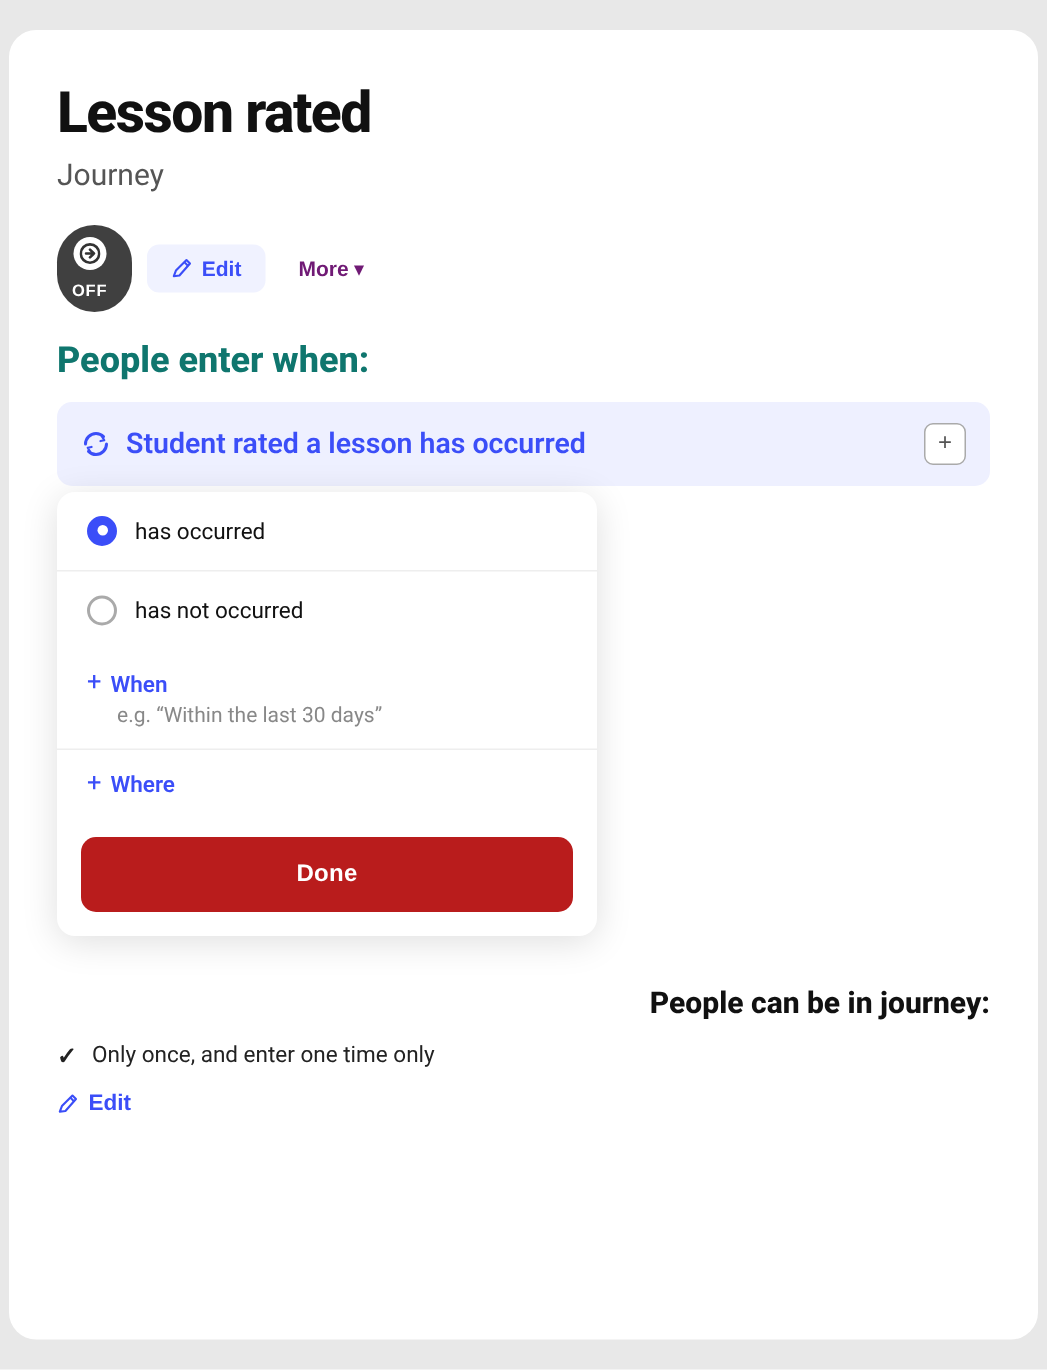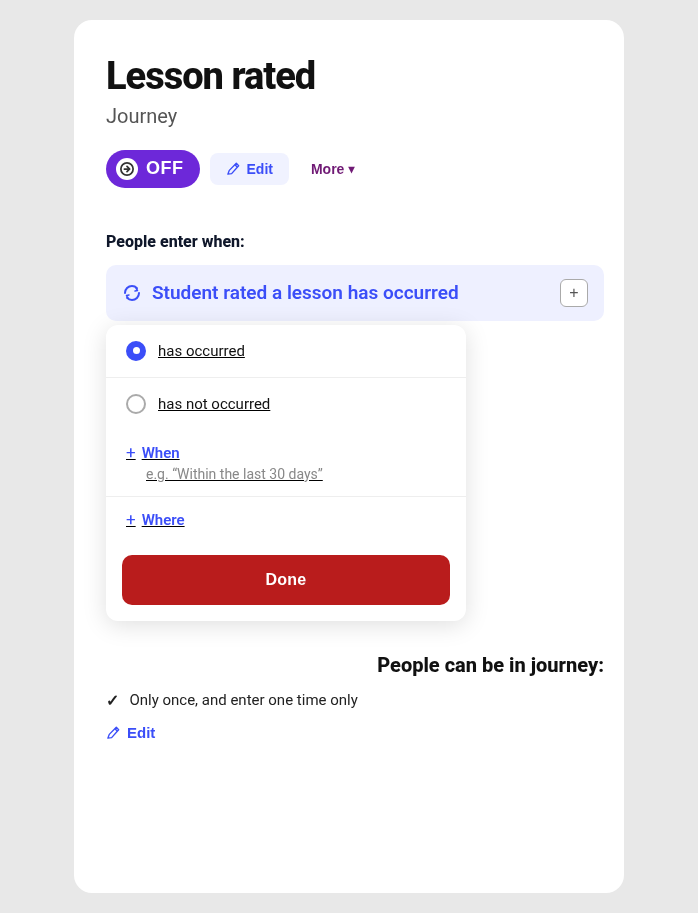--- a/index.html
+++ b/index.html
@@ -7,23 +7,23 @@
       background: #e8e8e8;
       display: flex;
       justify-content: center;
       align-items: center;
       min-height: 100vh;
       font-family: -apple-system, BlinkMacSystemFont, 'Segoe UI', Roboto, sans-serif;
     }
     .card {
       background: #ffffff;
       border-radius: 18px;
-      width: 550px;
+      width: 686px;
       min-height: 873px;
-      padding: 36px 20px 36px 32px;
+      padding: 36px 32px 36px 32px;
       position: relative;
       overflow: hidden;
     }
     .page-title {
       font-size: 38px;
       font-weight: 800;
       color: #111111;
       letter-spacing: -1px;
       line-height: 1.1;
     }
@@ -35,29 +35,30 @@
     .toolbar {
       display: flex;
       align-items: center;
       gap: 10px;
       margin-top: 22px;
     }
     .toggle-btn {
       display: flex;
       align-items: center;
       gap: 8px;
-      background: #6d28d9;
+      background: #404040;
       color: #ffffff;
       border: none;
       border-radius: 999px;
       padding: 8px 16px 8px 10px;
-      font-size: 18px;
+      font-size: 11px;
       font-weight: 700;
       cursor: pointer;
       letter-spacing: 0.5px;
+      flex-direction: column;
     }
     .toggle-icon {
       width: 22px;
       height: 22px;
       background: #ffffff;
       border-radius: 50%;
       display: flex;
       align-items: center;
       justify-content: center;
     }
@@ -84,24 +85,24 @@
       gap: 4px;
       background: transparent;
       color: #701a75;
       border: none;
       padding: 8px 12px;
       font-size: 14px;
       font-weight: 700;
       cursor: pointer;
     }
     .section-title {
-      font-size: 16px;
+      font-size: 24px;
       font-weight: 800;
-      color: #0f172a;
-      margin-top: 44px;
+      color: #0f766e;
+      margin-top: 18px;
       margin-bottom: 14px;
     }
     .trigger-row {
       display: flex;
       align-items: center;
       background: #eef0ff;
       border-radius: 10px;
       padding: 14px 16px;
       gap: 10px;
       position: relative;
@@ -134,21 +135,20 @@
     }
     .dropdown-panel {
       background: #ffffff;
       border-radius: 12px;
       box-shadow: 0 4px 24px rgba(0,0,0,0.13);
       margin-top: 4px;
       padding: 0;
       width: 360px;
       position: relative;
       z-index: 10;
-      text-decoration: underline;
     }
     .dropdown-option {
       display: flex;
       align-items: center;
       gap: 12px;
       padding: 16px 20px;
       font-size: 15px;
       color: #111111;
       cursor: pointer;
     }

